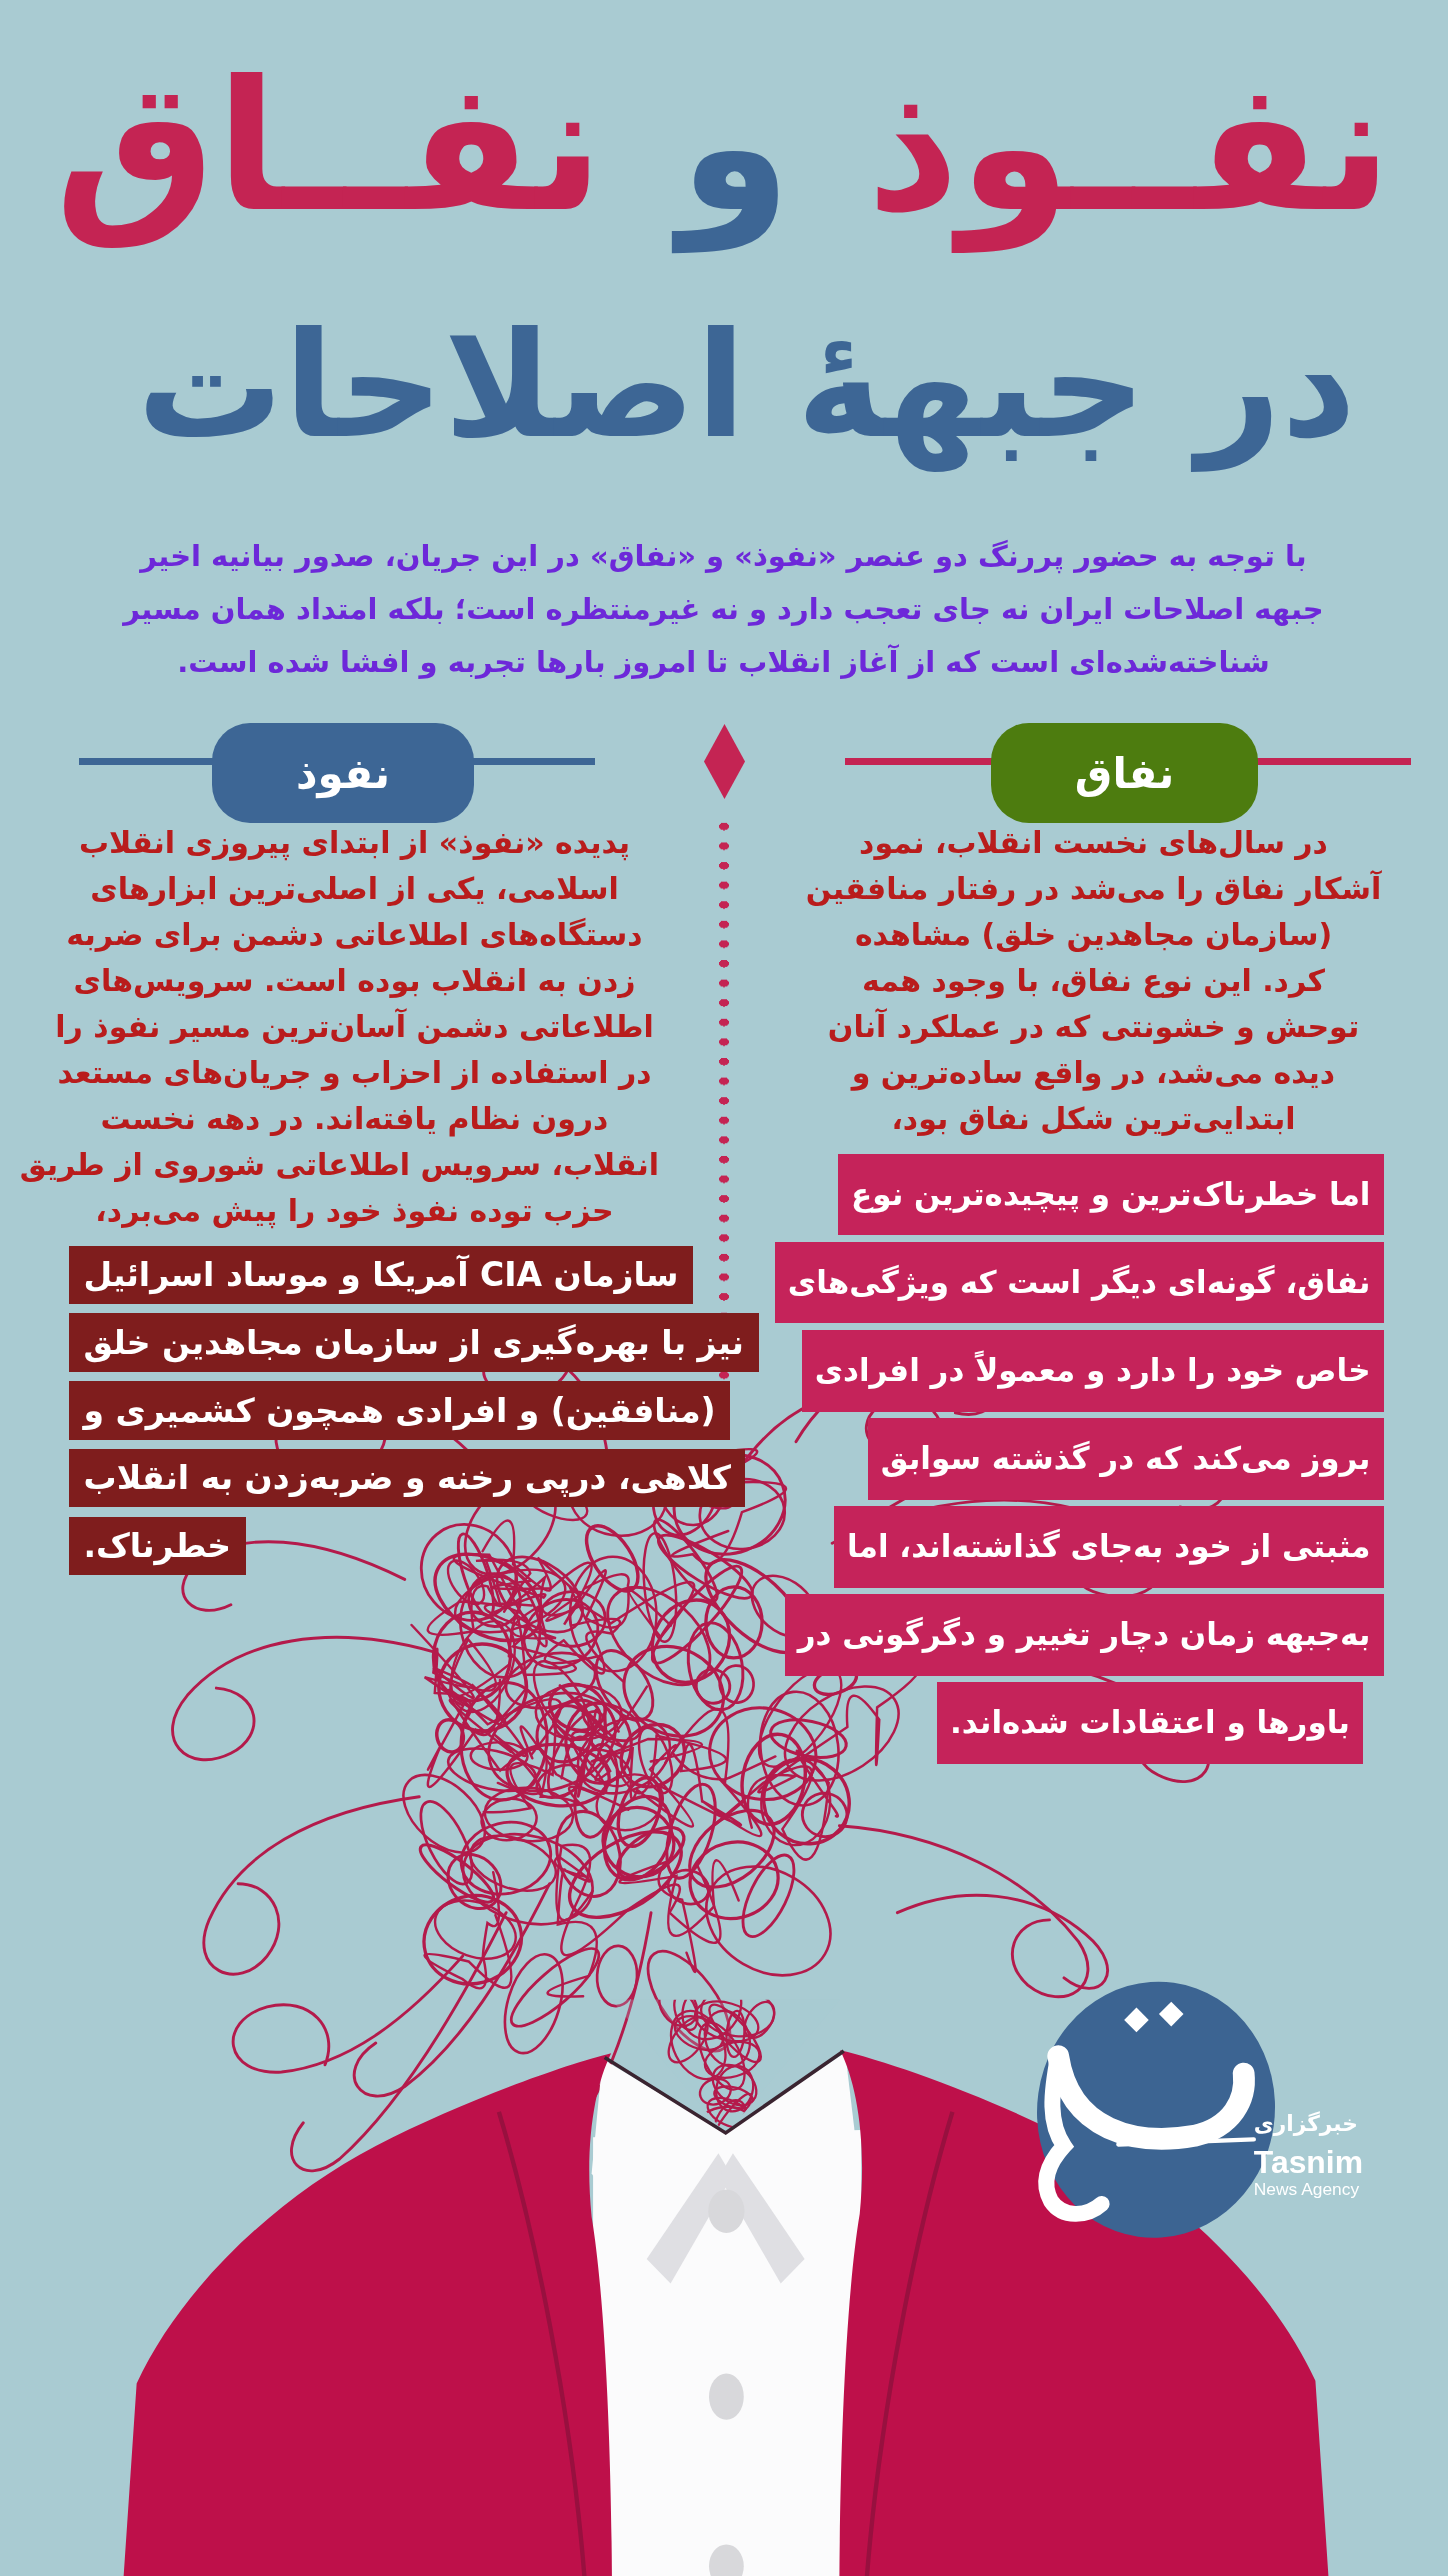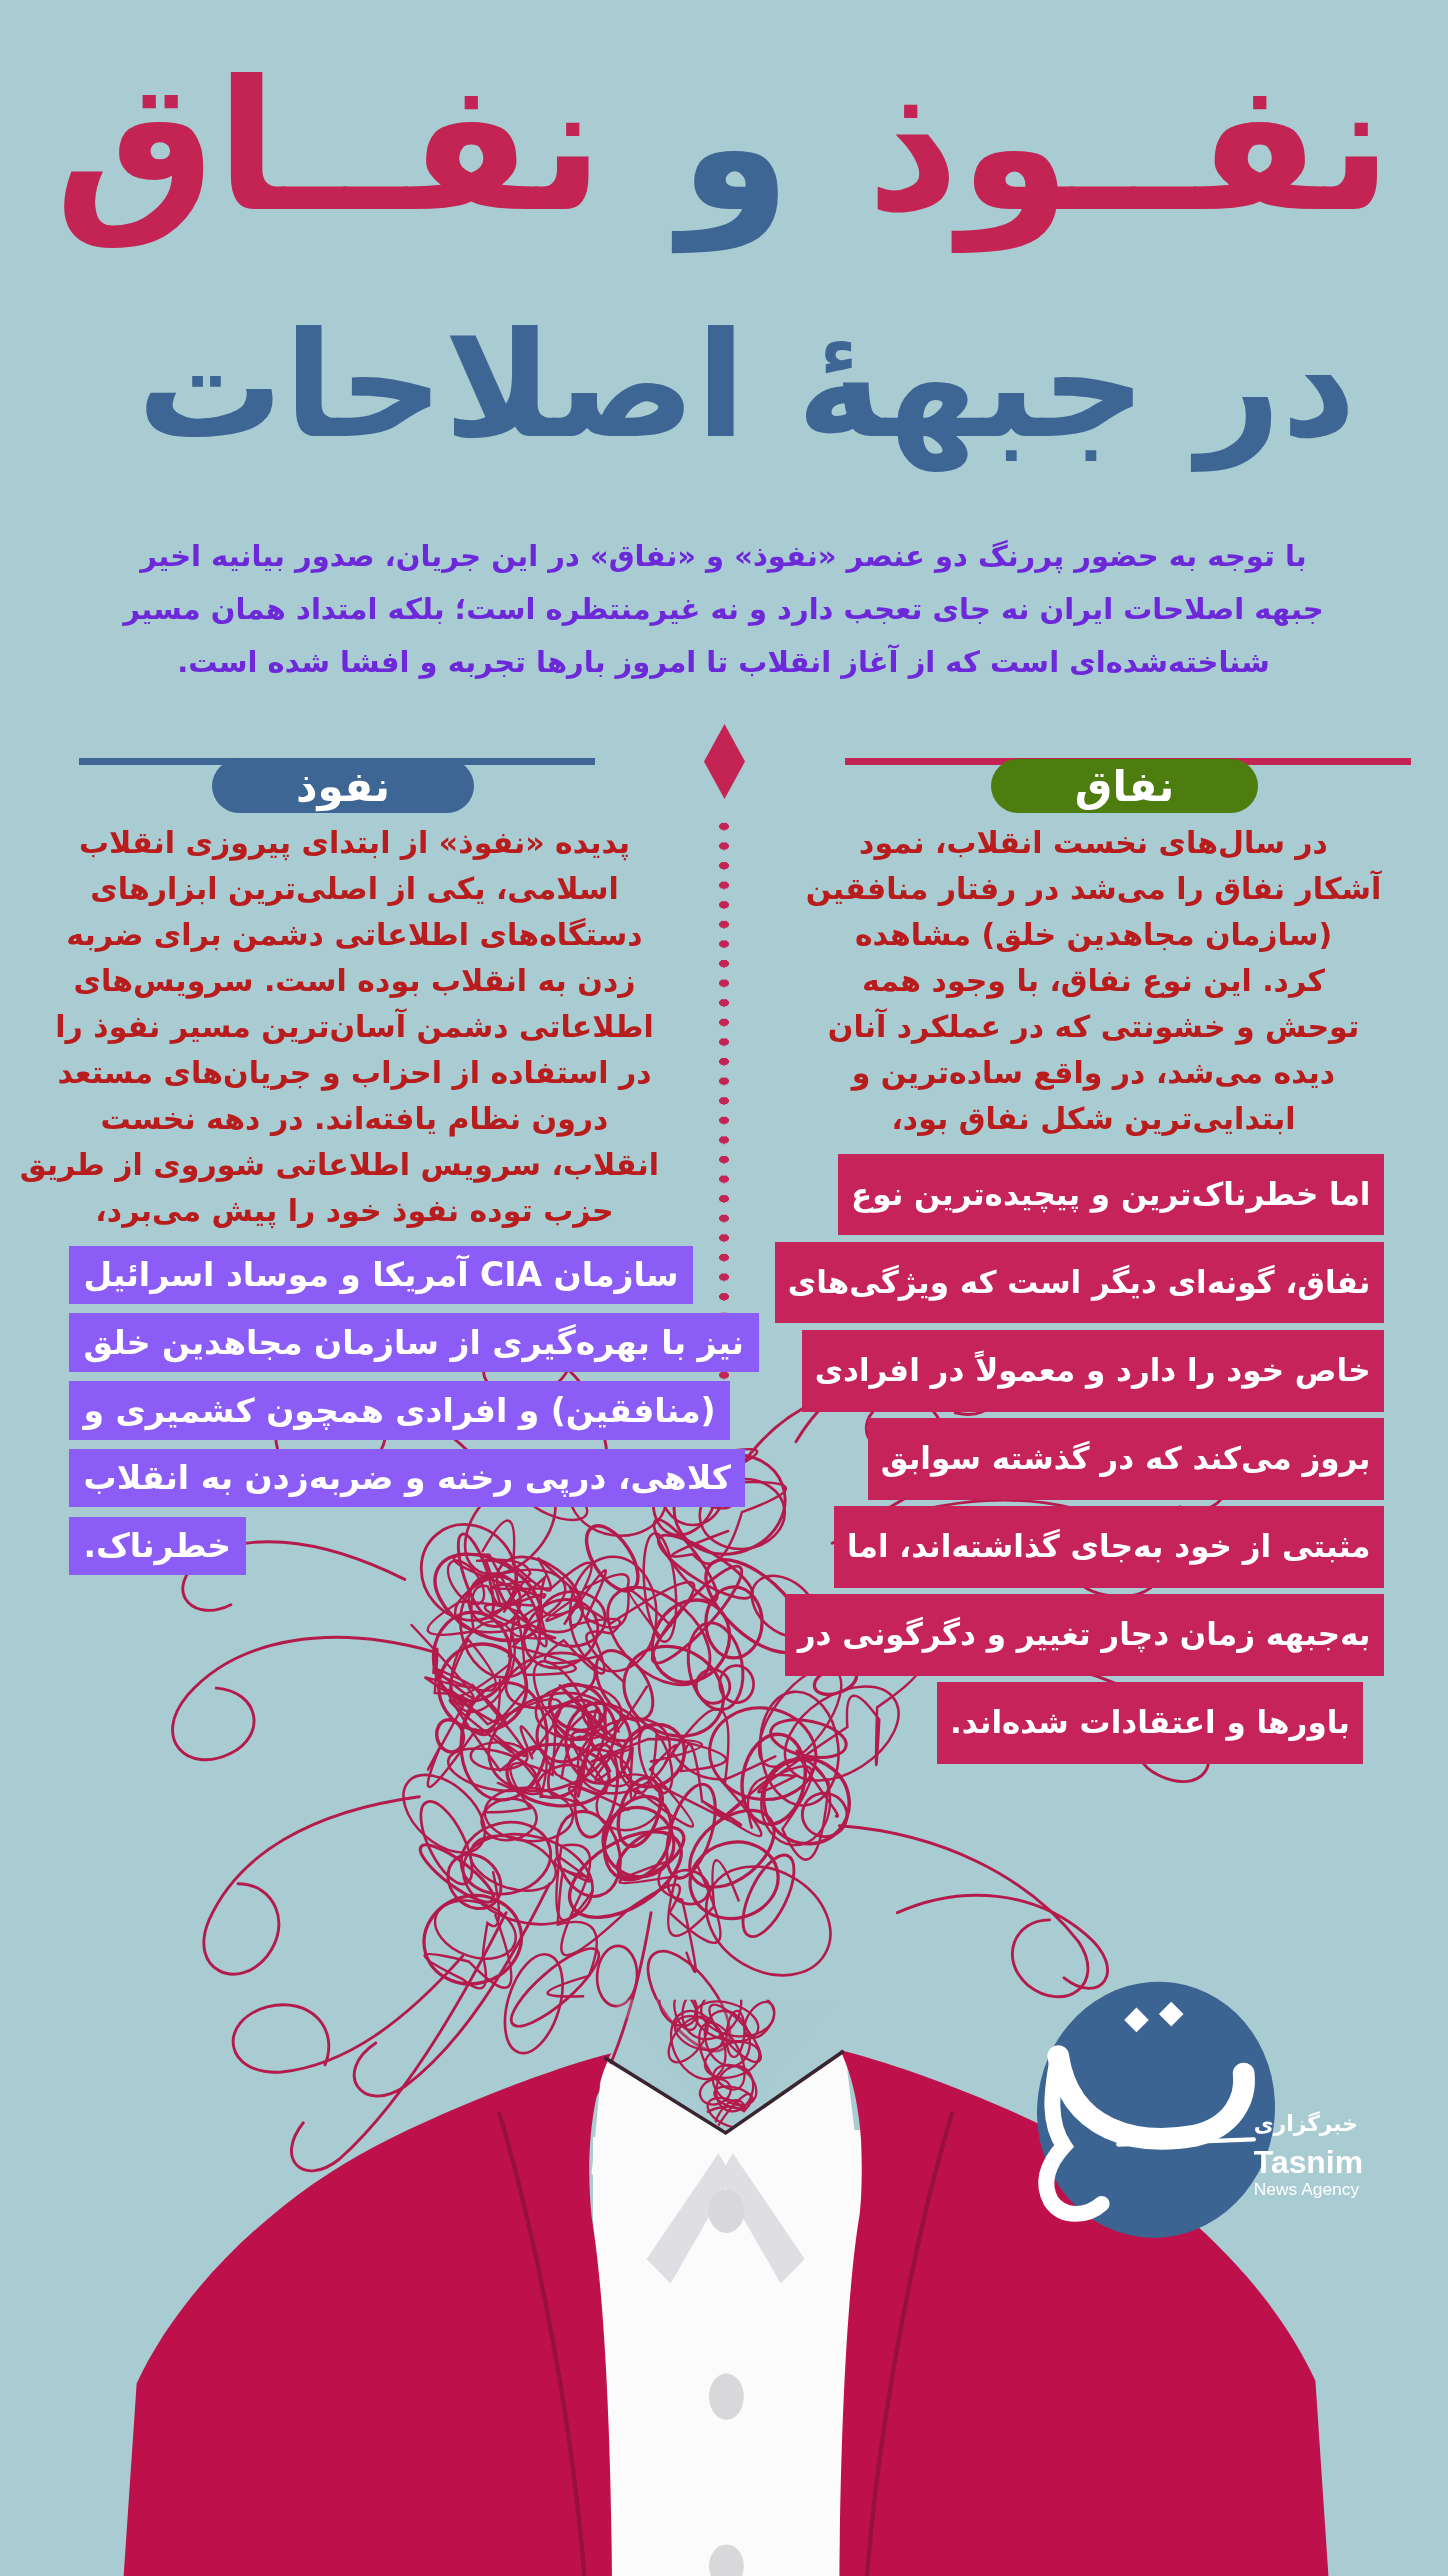--- a/index.html
+++ b/index.html
@@ -22,22 +22,22 @@
   
   .intro{
     position:absolute; top:530px; left:0; width:100%; text-align:center;
     font-size:29px; font-weight:bold; line-height:53px; color:#6d28d9;
   }
   
   .rule{position:absolute; top:758px; height:7.2px;}
   .rule.l{left:80px; width:516px; background:#3d6695;}
   .rule.r{left:846px; width:566px; background:#c42453;}
   .pill{
-    position:absolute; top:723px; height:54px; border-radius:38px; color:#fff;
-    font-weight:bold; font-size:42px; display:flex; align-items:center; justify-content:center;margin-top:36px;
+    position:absolute; top:723px; height:100px; border-radius:38px; color:#fff;
+    font-weight:bold; font-size:42px; display:flex; align-items:center; justify-content:center;
   }
   .pill.l{left:213px; width:262px; background:#3d6695;}
   .pill.r{left:992px; width:267px; background:#4d7c0f;}
   .diamond{
     position:absolute; left:705px; top:724px; width:41px; height:75px; background:#c42453;
     clip-path:polygon(50% 0,100% 50%,50% 100%,0 50%);
   }
   .dots{
     position:absolute; left:719px; top:817px; width:11.6px; height:650px;
     background-image:radial-gradient(5px 4px at 5.8px 9.4px, #c42453 95%, rgba(0,0,0,0) 100%);
@@ -46,21 +46,21 @@
   
   .col{position:absolute; top:820px; width:609px;}
   .col.left{left:51px;}
   .col.right{left:790px;}
   .col .line{
     font-size:30px; font-weight:bold; line-height:46px; text-align:center;
     color:#b91c1c; white-space:nowrap;
   }
   .hls{display:flex; flex-direction:column; margin-top:11.6px;}
   .hls .hl{white-space:nowrap; font-weight:bold; color:#ffffff; width:max-content;}
-  .col.left  .hls .hl{background:#8b5cf6; font-size:33px; line-height:1.2; padding:9.4px 14.5px; margin:0 2.9px 9.4px 0; align-self:flex-end; margin-left:19px;}
+  .col.left  .hls .hl{background:#7f1d1d; font-size:33px; line-height:1.2; padding:9.4px 14.5px; margin:0 2.9px 9.4px 0; align-self:flex-end; margin-left:19px;}
   .col.right .hls .hl{background:#c5235a; font-size:31px; line-height:1.15; padding:23px 13px; margin:0 14.5px 6.5px 0; align-self:flex-start;}
   .col.right .hls .hl:last-child{margin-right:35px;}
   svg text{font-family:"Liberation Sans","DejaVu Sans",sans-serif;}
 </style>
 </head>
 <body>
 
 <div class="poster">
 
   <svg class="layer" viewBox="0 0 2000 3556" aria-hidden="true">

